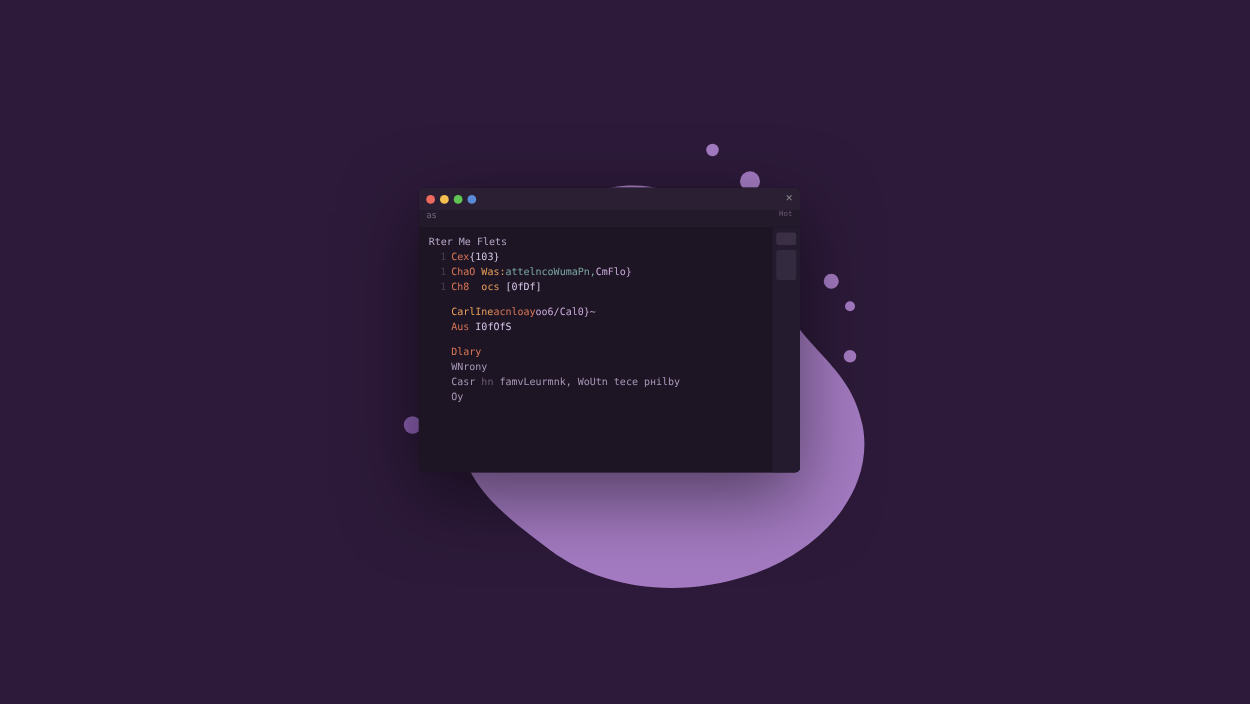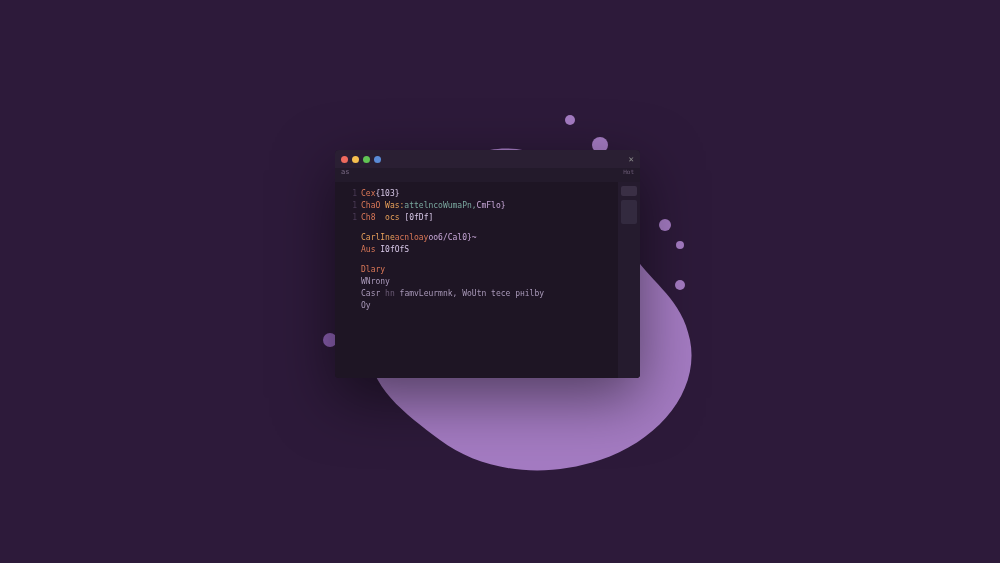--- a/index.html
+++ b/index.html
@@ -161,20 +161,23 @@
     </div>
     <span class="close-btn">✕</span>
   </div>
   <div class="tabbar">
     <span class="tab-label">as</span>
     <span class="tab-right">Hot</span>
   </div>
   <div class="editor-body">
     <div class="code-area">
       <div class="code-line">
+          <span class="c-title">Rter Me Flets</span>
+        </div>
+      <div class="code-line">
           <span class="gutter">1</span>
           <span class="c-keyword">Cex</span>
           <span class="c-white">{103}</span>
         </div>
       <div class="code-line"><span class="gutter">1</span><span class="c-keyword">ChaO</span>&nbsp;<span class="c-func">Was:</span><span class="c-string">attelncoWumaPn,</span><span class="c-var">CmFlo}</span></div>
       <div class="code-line"><span class="gutter">1</span><span class="c-keyword">Ch8</span>&nbsp;&nbsp;<span class="c-func">ocs</span>&nbsp;<span class="c-white">[0fDf]</span></div>
       <div class="code-line" style="height:8px"></div>
       <div class="code-line">
           <span class="gutter"></span>
           <span class="c-func">CarlIne</span>

